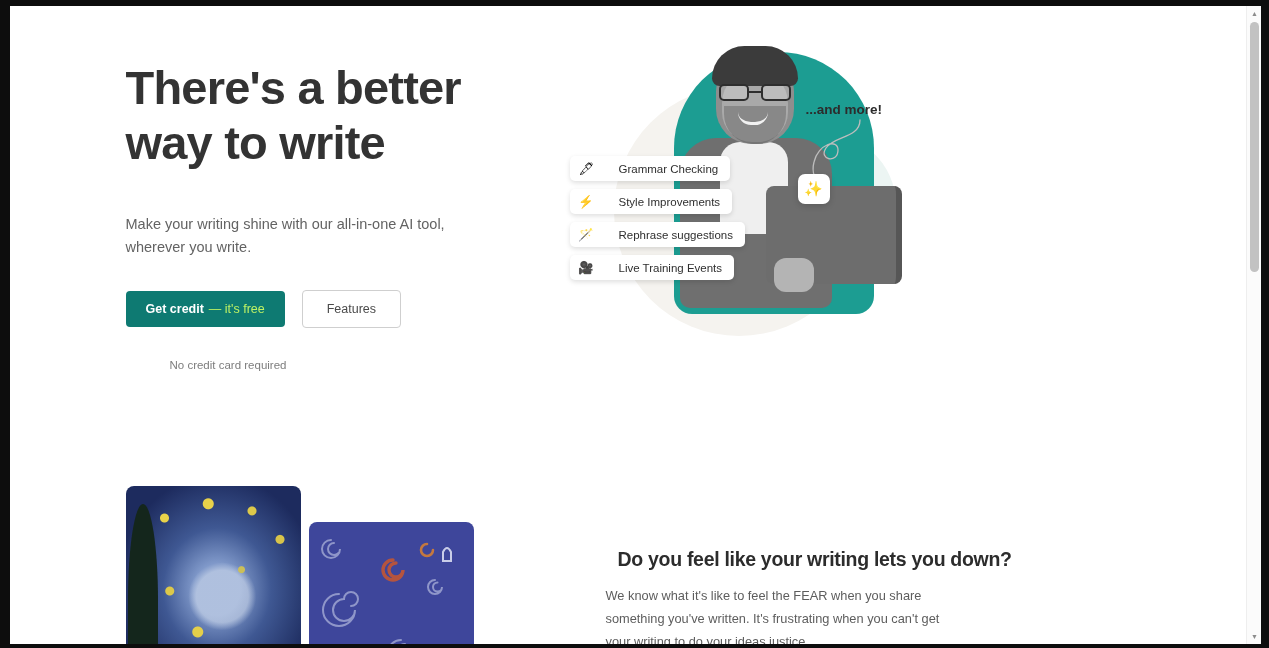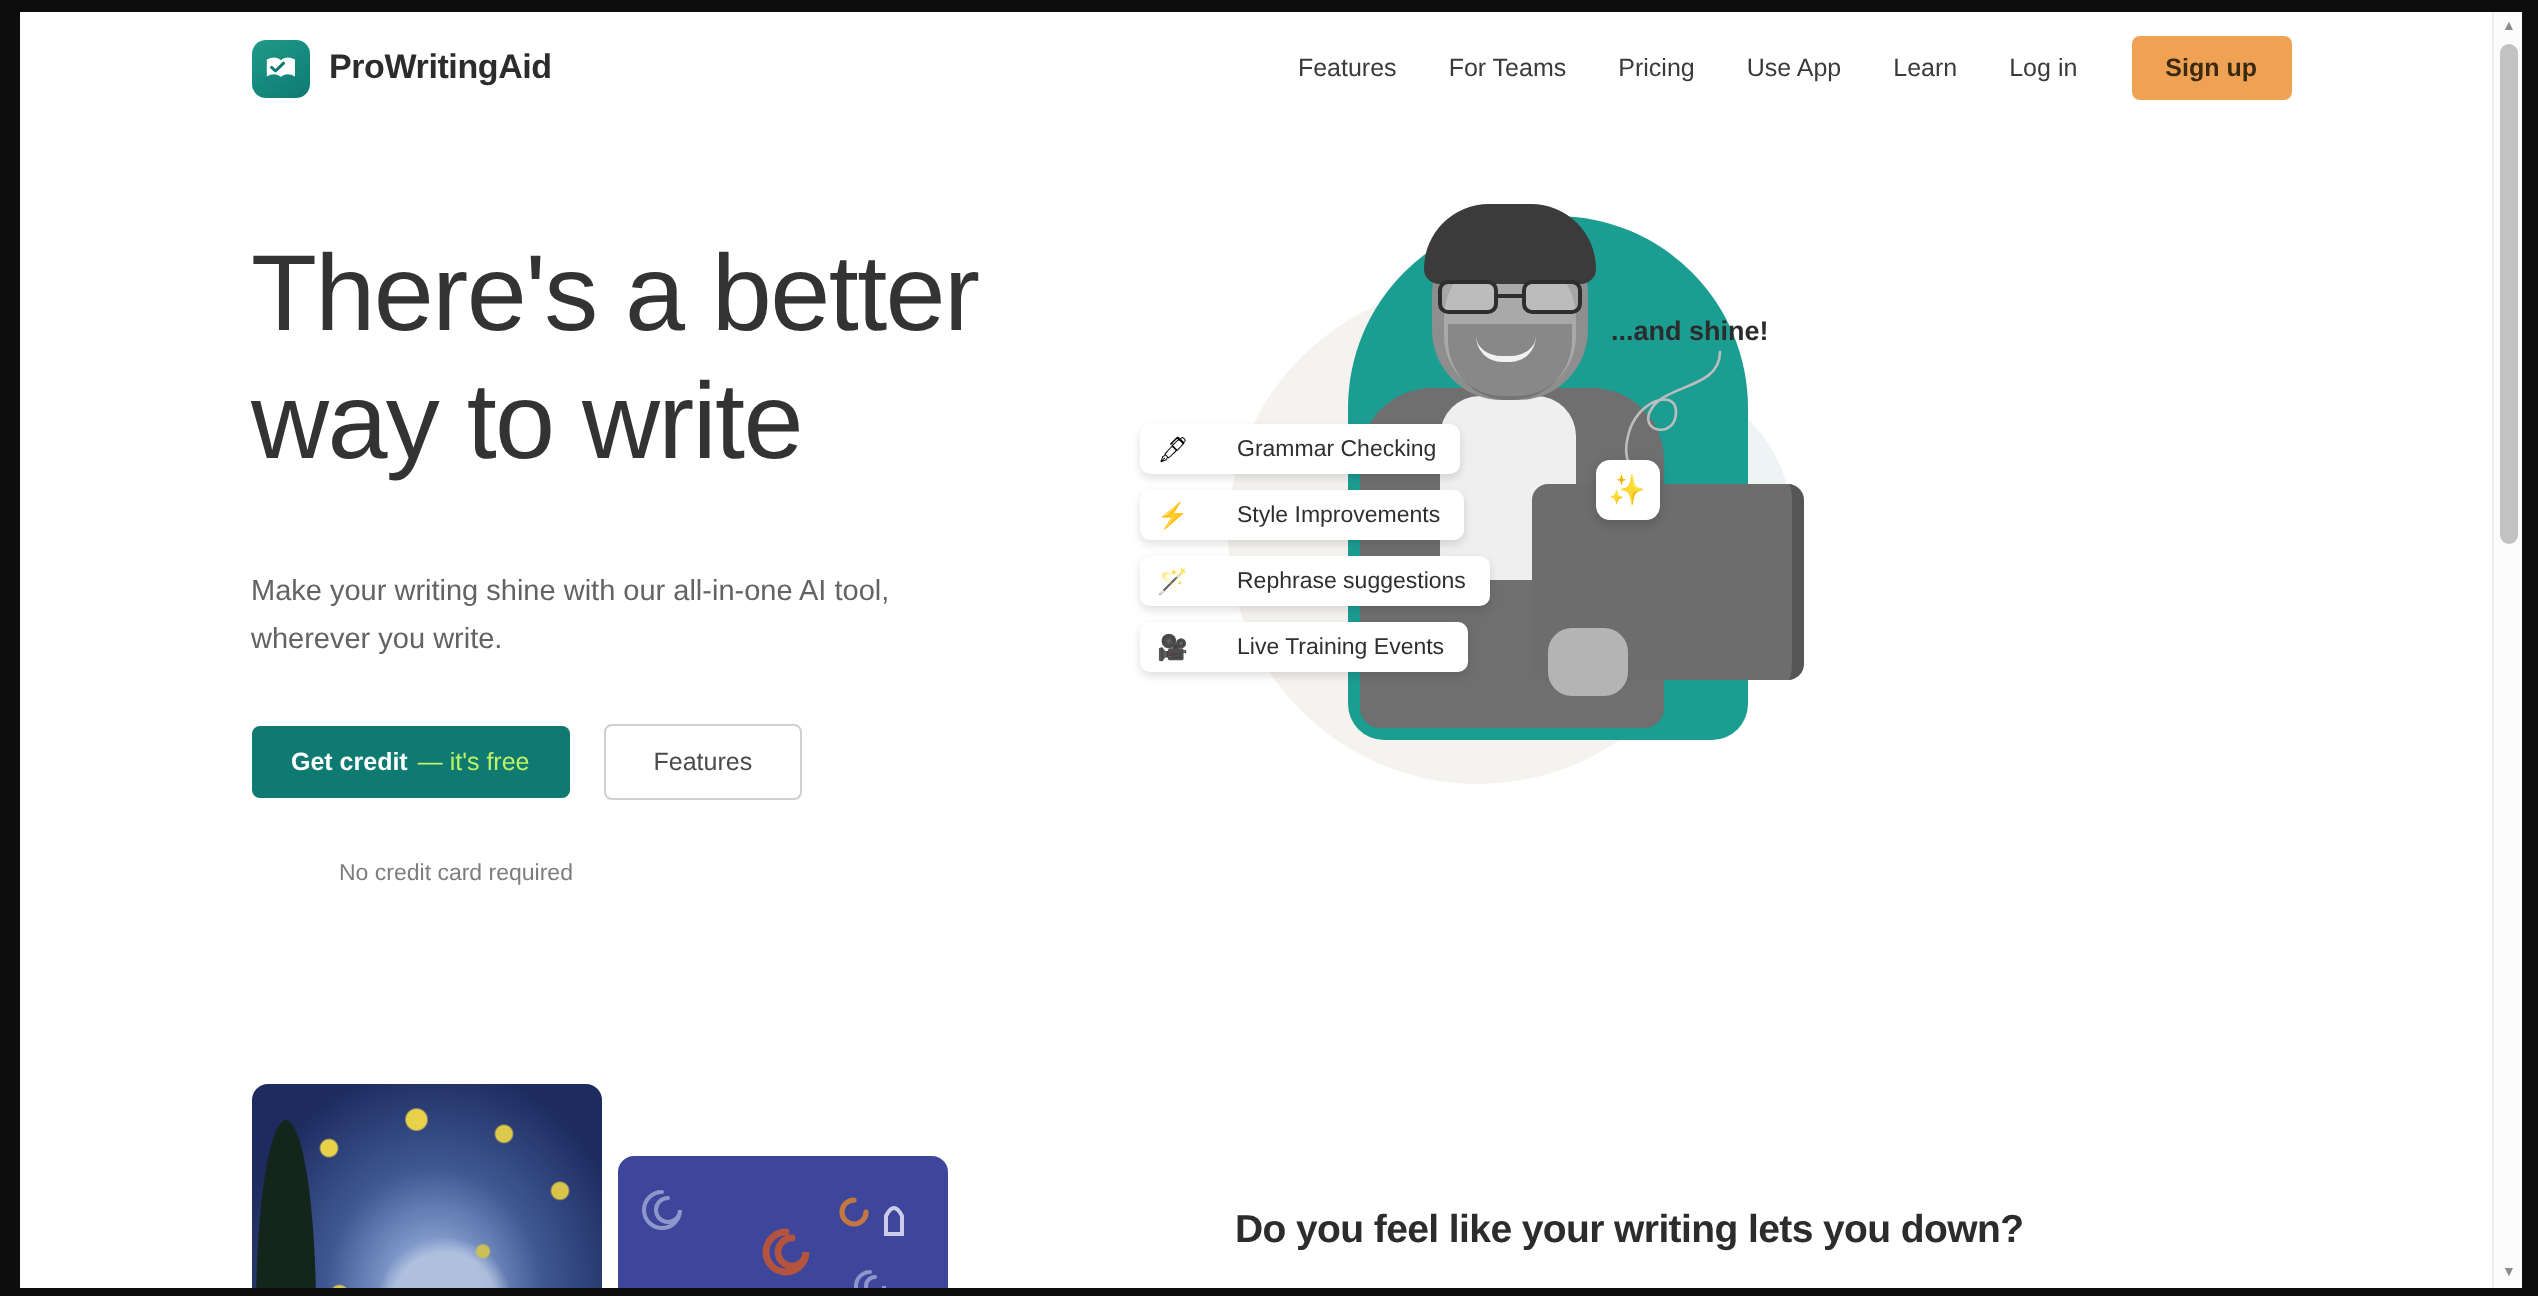--- a/index.html
+++ b/index.html
@@ -134,23 +134,23 @@
     height: 420px;
     display: flex;
     align-items: flex-start;
   }
 
   .hero-copy {
     width: 440px;
     padding-top: 54px;
   }
   .hero-title {
-    font-size: 54px;
+    font-size: 47px;
     line-height: 1.18;
-    font-weight: normal;
+    font-weight: bold;
     color: #333333;
     letter-spacing: -0.8px;
   }
   .hero-sub {
     margin-top: 42px;
     font-size: 14.5px;
     line-height: 1.62;
     color: #636363;
     max-width: 330px;
   }
@@ -429,45 +429,20 @@
   }
 </style>
 </head>
 <body>
 
 <div id="window-frame">
   <div id="viewport">
 
     <div id="page">
 
-      <header id="site-header">
-        <div class="header-inner">
-
-          <div class="brand">
-            <span class="logo-mark">
-              <svg width="18" height="18" viewBox="0 0 24 24" aria-hidden="true">
-                <path d="M3.2 6.4c3.6-2 6.8-2 9.4 0.4 2.6-2.4 5.8-2.4 9.4-0.4v11.2c-3.6-2-6.8-2-9.4 0.4-2.6-2.4-5.8-2.4-9.4-0.4z" fill="#ffffff"></path>
-                <path d="M6.4 11.6l2.6 2.4 5.4-5.2" fill="none" stroke="#0e7a72" stroke-width="2" stroke-linecap="round" stroke-linejoin="round"></path>
-              </svg>
-            </span>
-            <span class="brand-name">ProWritingAid</span>
-          </div>
-
-          <nav class="main-nav">
-            <a class="nav-link">Features</a>
-            <a class="nav-link">For Teams</a>
-            <a class="nav-link">Pricing</a>
-            <a class="nav-link">Use App</a>
-            <a class="nav-link">Learn</a>
-            <a class="nav-link">Log in</a>
-            <button class="signup-btn">Sign up</button>
-          </nav>
-
-        </div>
-      </header>
 
       <section id="hero">
 
         <div class="hero-copy">
           <h1 class="hero-title">
             <span>There's a better</span><br>
             <span>way to write</span>
           </h1>
 
           <p class="hero-sub">Make your writing shine with our all-in-one AI tool, wherever you write.</p>
@@ -497,21 +472,21 @@
             <div class="glasses">
               <span class="lens left"></span>
               <span class="bridge"></span>
               <span class="lens right"></span>
             </div>
             <div class="smile"></div>
             <div class="laptop"></div>
             <div class="hand"></div>
           </div>
 
-          <div class="and-more">...and shine!</div>
+          <div class="and-more">...and more!</div>
           <svg class="squiggle" viewBox="0 0 62 66">
             <path d="M56 2 C56 20, 30 18, 22 30 C14 42, 34 46, 34 32 C34 20, 14 26, 10 44 C7 56, 12 62, 16 64" fill="none" stroke="#bdbdbd" stroke-width="1.3" stroke-linecap="round"></path>
           </svg>
 
           <div class="sparkle-badge">✨</div>
 
           <div class="chip-stack">
             <div class="feature-chip">
               <span class="chip-icon">🖋</span>
               <span class="chip-label">Grammar Checking</span>

